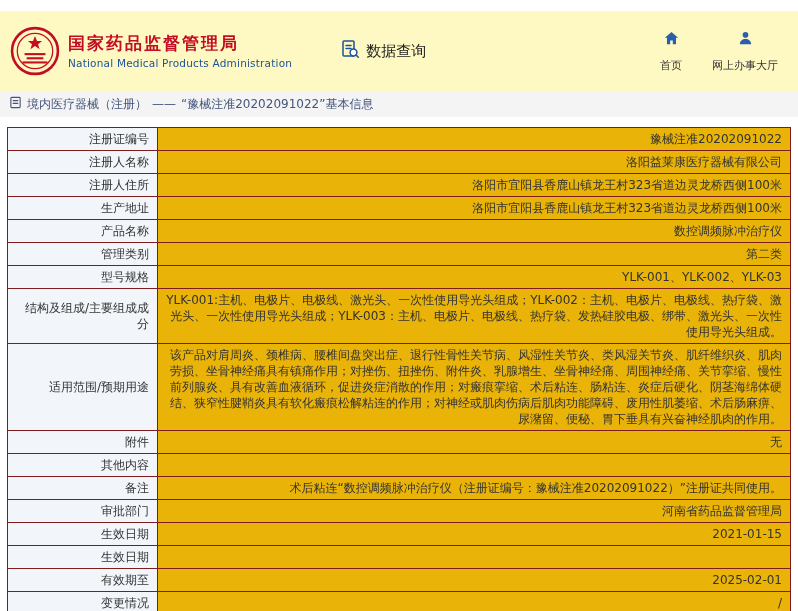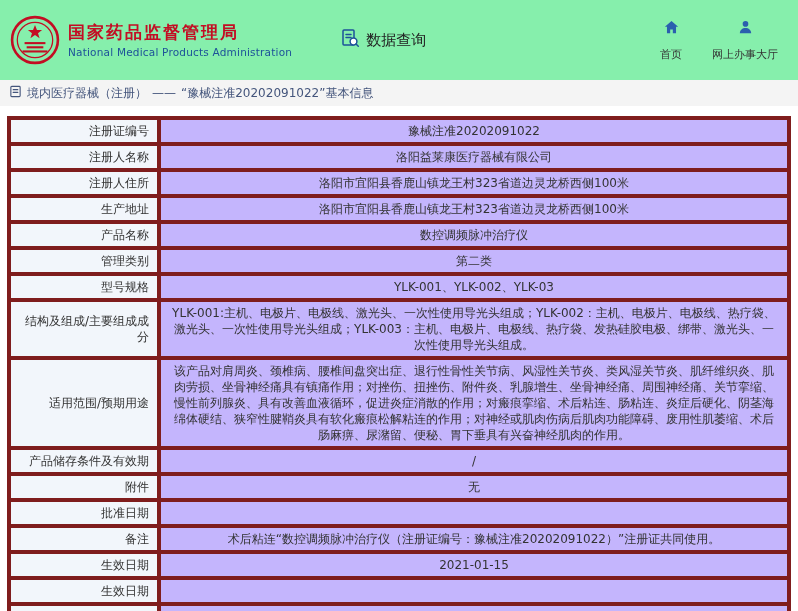--- a/index.html
+++ b/index.html
@@ -10,21 +10,22 @@
     font-family: "DejaVu Sans", "Liberation Sans", sans-serif;
     color: #333;
   }
 
   
   .header {
     height: 80px;
     display: flex;
     align-items: center;
     padding: 0 14px 0 10px;
-    background: #86efac;
+    background: #fef9c3;
+    margin-top: 11px;
   }
   .brand { display: flex; align-items: center; gap: 8px; }
   .emblem { width: 50px; height: 50px; flex: 0 0 auto; }
   .org-names { display: flex; flex-direction: column; justify-content: center; }
   .org-cn {
     color: #c30d23;
     font-size: 17px;
     font-weight: bold;
     letter-spacing: 2px;
     line-height: 20px;
@@ -70,34 +71,34 @@
   .breadcrumb .seg-link { cursor: pointer; font-family: Liberation Serif, serif; }
 
   
   .table-wrap { padding: 10px 7px 6px; }
   table.info-table {
     width: 100%;
     border-collapse: collapse;
     table-layout: fixed;
   }
   table.info-table td {
-    border: 4px solid #7f1d1d;
+    border: 1px solid #7f1d1d;
     font-size: 12px;
     line-height: 16px;
     padding: 3px 8px;
     vertical-align: middle;
     word-break: break-all;
   }
   td.label {
     width: 150px;
     background: #f2f6fb;
     text-align: right;
     color: #333;
   }
-  td.value { background: #c4b5fd; text-align: center; color: #333; }
+  td.value { background: #eab308; text-align: right; color: #333; }
 </style>
 </head>
 <body>
 
 <div class="header">
   <div class="brand">
     <span class="emblem">
       <svg viewBox="0 0 48 48" width="50" height="50">
         <circle cx="24" cy="24" r="22" fill="none" stroke="#c30d23" stroke-width="2.5"></circle>
         <circle cx="24" cy="24" r="17" fill="none" stroke="#c30d23" stroke-width="1.2"></circle>
@@ -193,34 +194,34 @@
       </tr>
       <tr>
         <td class="label">结构及组成/主要组成成分</td>
         <td class="value">YLK-001:主机、电极片、电极线、激光头、一次性使用导光头组成；YLK-002：主机、电极片、电极线、热疗袋、激光头、一次性使用导光头组成；YLK-003：主机、电极片、电极线、热疗袋、发热硅胶电极、绑带、激光头、一次性使用导光头组成。</td>
       </tr>
       <tr>
         <td class="label">适用范围/预期用途</td>
         <td class="value">该产品对肩周炎、颈椎病、腰椎间盘突出症、退行性骨性关节病、风湿性关节炎、类风湿关节炎、肌纤维织炎、肌肉劳损、坐骨神经痛具有镇痛作用；对挫伤、扭挫伤、附件炎、乳腺增生、坐骨神经痛、周围神经痛、关节挛缩、慢性前列腺炎、具有改善血液循环，促进炎症消散的作用；对瘢痕挛缩、术后粘连、肠粘连、炎症后硬化、阴茎海绵体硬结、狭窄性腱鞘炎具有软化瘢痕松解粘连的作用；对神经或肌肉伤病后肌肉功能障碍、废用性肌萎缩、术后肠麻痹、尿潴留、便秘、胃下垂具有兴奋神经肌肉的作用。</td>
       </tr>
       <tr>
-        <td class="label">产品储存条件及有效期</td>
-        <td class="value">/</td>
-      </tr>
-      <tr>
         <td class="label">附件</td>
         <td class="value">无</td>
       </tr>
       <tr>
-        <td class="label">批准日期</td>
+        <td class="label">其他内容</td>
         <td class="value"></td>
       </tr>
       <tr>
         <td class="label">备注</td>
         <td class="value">术后粘连“数控调频脉冲治疗仪（注册证编号：豫械注准20202091022）”注册证共同使用。</td>
+      </tr>
+      <tr>
+        <td class="label">审批部门</td>
+        <td class="value">河南省药品监督管理局</td>
       </tr>
       <tr>
         <td class="label">生效日期</td>
         <td class="value">2021-01-15</td>
       </tr>
       <tr>
         <td class="label">生效日期</td>
         <td class="value"></td>
       </tr>
       <tr>

